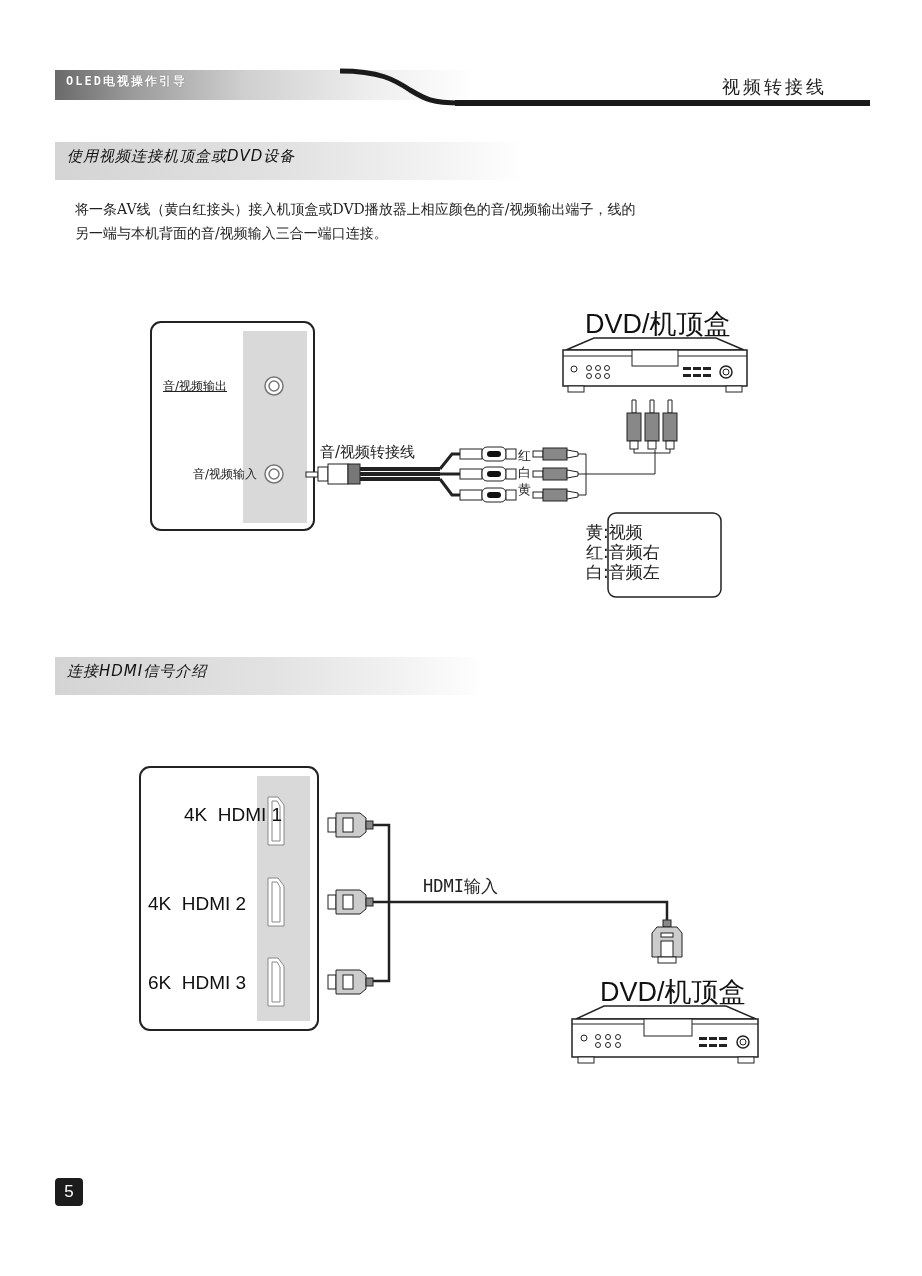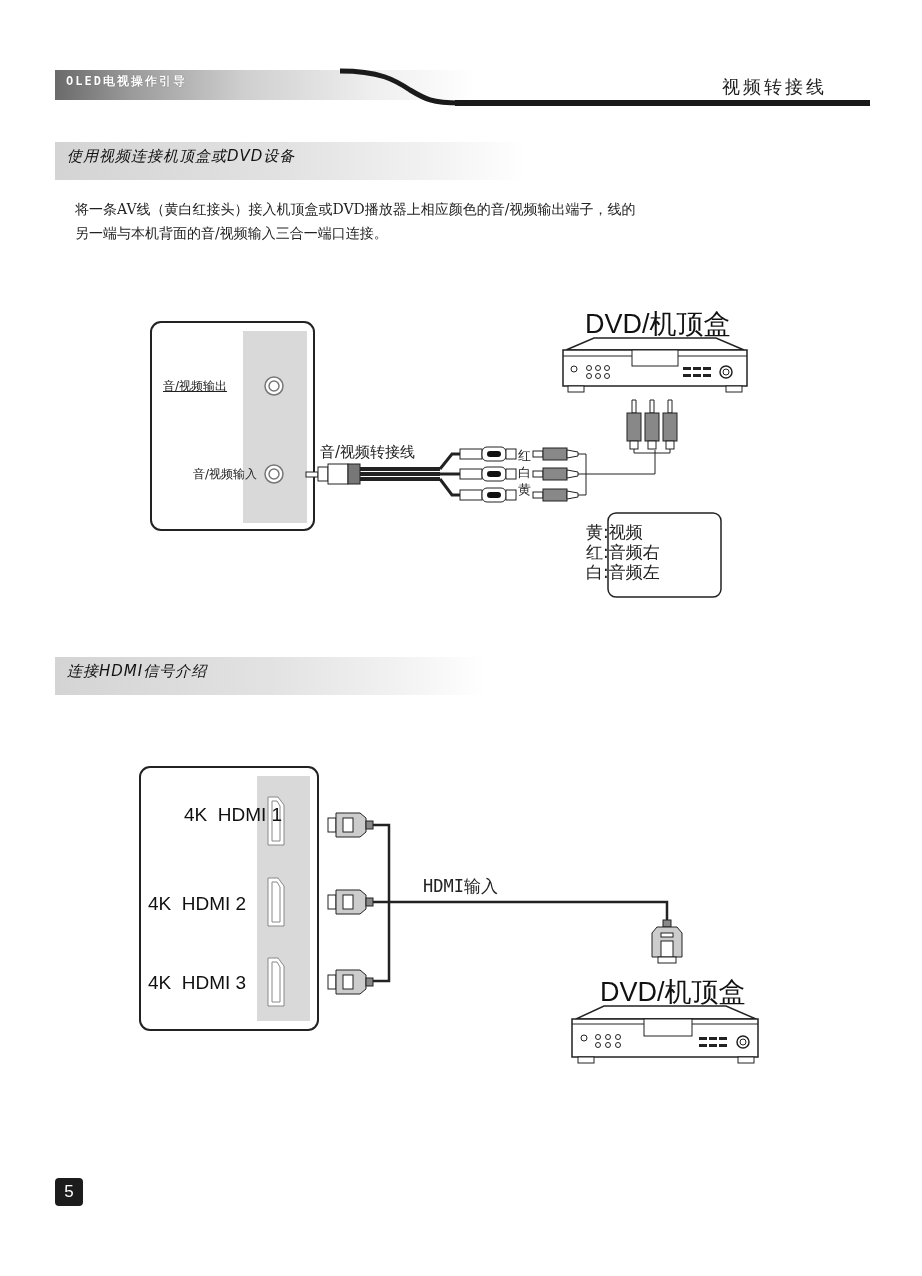--- a/index.html
+++ b/index.html
@@ -223,17 +223,17 @@
       <rect x="719" y="1044" width="8" height="3" fill="#222"></rect>
     <circle cx="743" cy="1042" r="6" fill="none" stroke="#222" stroke-width="1.5"></circle>
     <circle cx="743" cy="1042" r="3" fill="none" stroke="#222"></circle>
     <rect x="578" y="1057" width="16" height="6" fill="#fff" stroke="#222"></rect>
     <rect x="738" y="1057" width="16" height="6" fill="#fff" stroke="#222"></rect>
   </g>
 </svg>
 
 <div class="abs hdmi-lbl" style="left: 148px; top: 804px; white-space: pre; margin-left: 36px;">4K  HDMI 1</div>
 <div class="abs hdmi-lbl" style="left: 148px; top: 893px; white-space: pre;">4K  HDMI 2</div>
-<div class="abs hdmi-lbl" style="left: 148px; top: 972px; white-space: pre;">4K  HDMI 3</div>
+<div class="abs hdmi-lbl" style="left: 148px; top: 972px; white-space: pre;">6K  HDMI 3</div>
 <div class="abs" style="left:423px;top:875px;font-size:17px;font-family:'DejaVu Sans Mono',monospace;">HDMI输入</div>
 <div class="abs big" style="left:600px;top:974px;">DVD/机顶盒</div>
 
 <div class="abs pagenum">5</div>
 
 </body></html>

